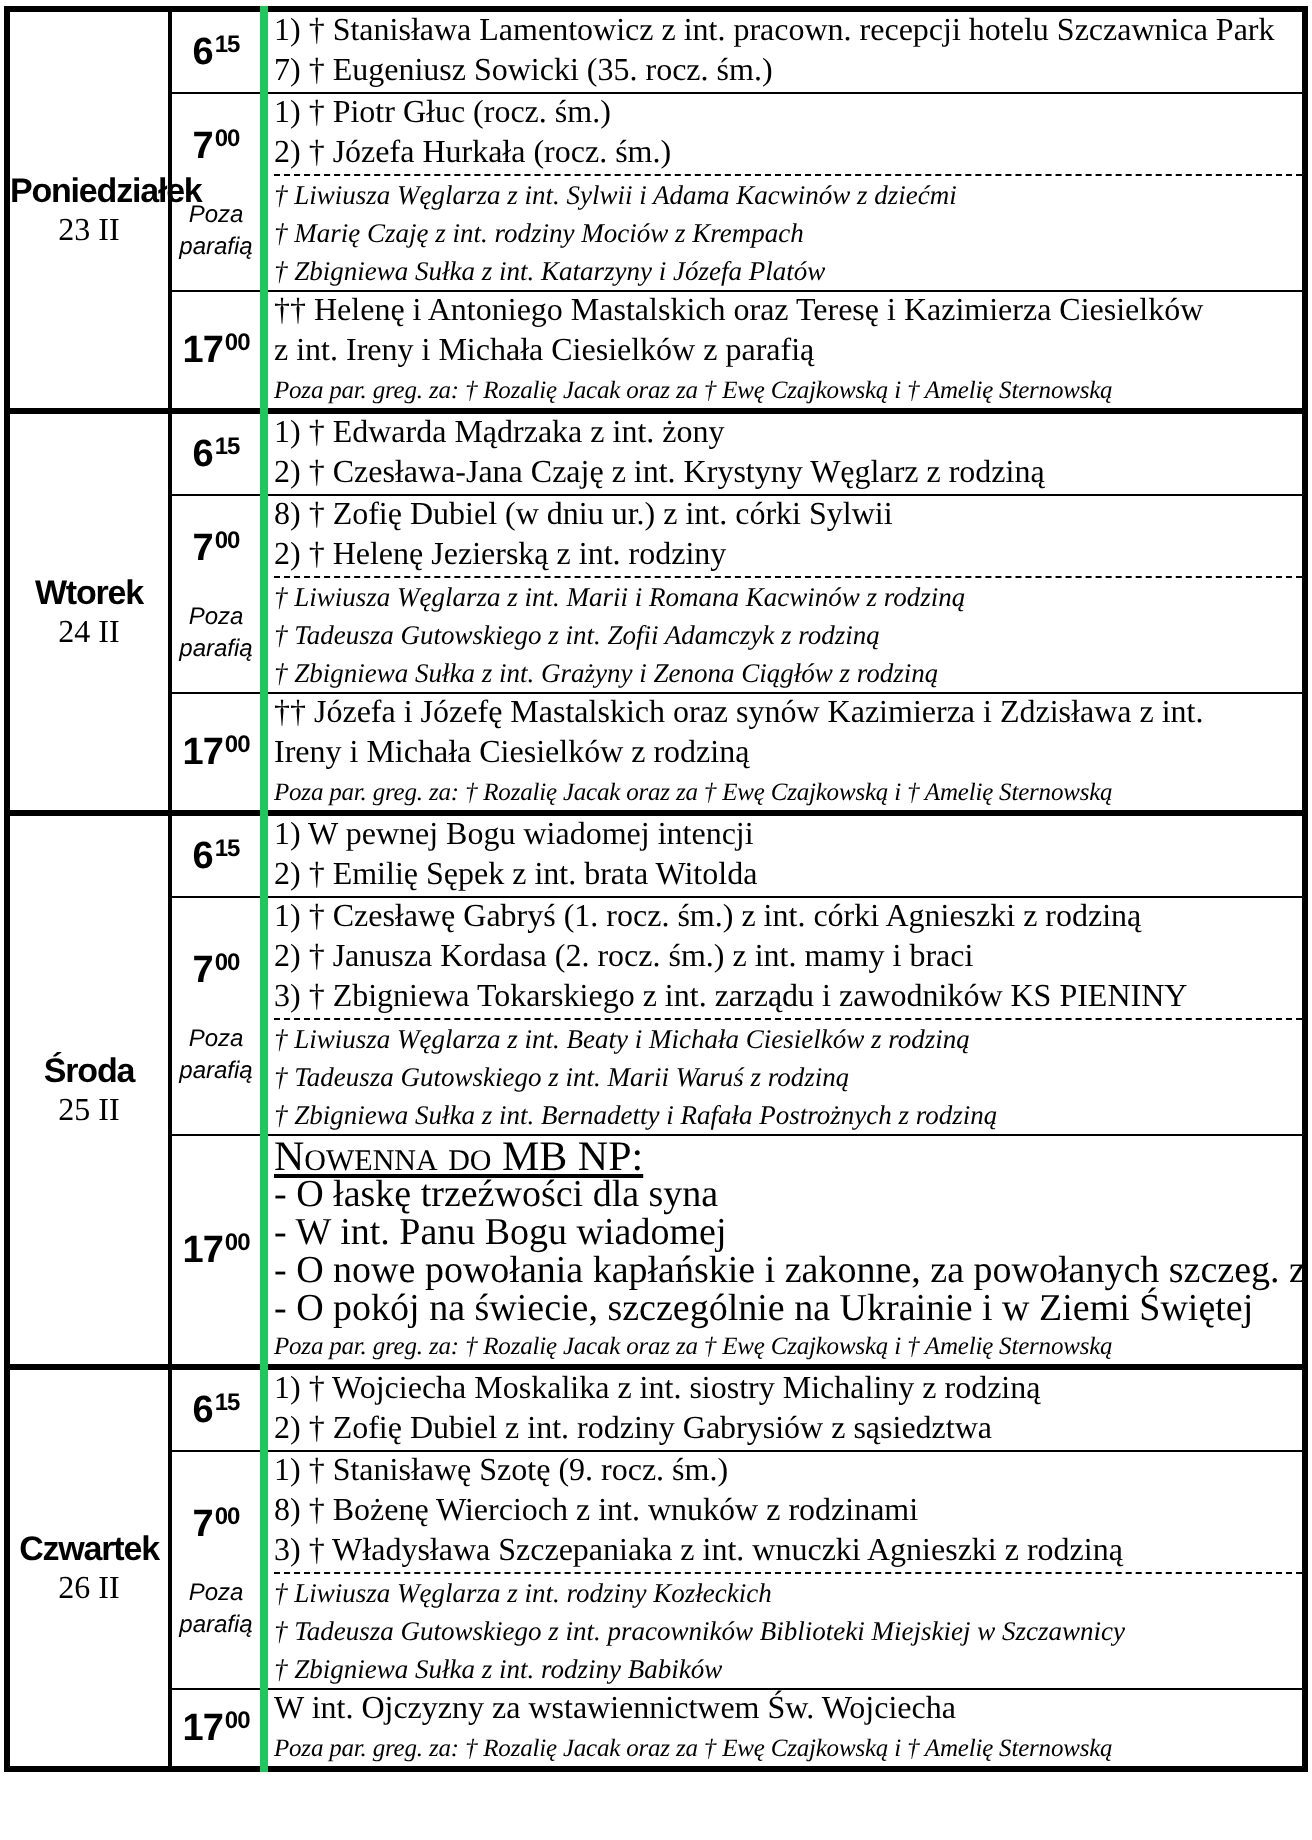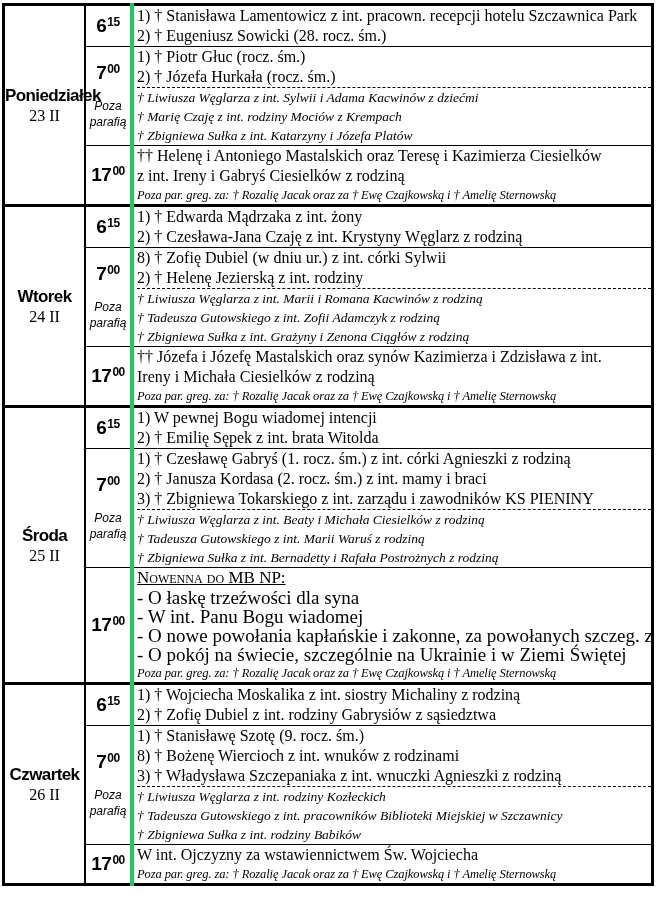--- a/index.html
+++ b/index.html
@@ -14,39 +14,39 @@
   tr.dayend td.time, tr.dayend td.body { border-bottom: 3px solid #000; }
   .dayname { font-family: "Liberation Sans", sans-serif; font-weight: bold; font-size: 17px; letter-spacing: -0.6px; display: block; line-height: 20px; }
   .daydate { font-size: 16px; display: block; line-height: 19px; }
   .hour { font-family: "Liberation Sans", sans-serif; font-weight: bold; font-size: 19px; display: block; letter-spacing: -0.5px; }
   .hour sup { font-size: 12px; font-weight: bold; vertical-align: 6px; margin-left: 1px; }
   .poza { font-family: "Liberation Sans", sans-serif; font-style: italic; font-size: 12px; line-height: 16px; display: block; }
   .line { font-size: 16px; line-height: 20px; white-space: nowrap; }
   .line.last-under { border-bottom: 1px dashed #000; }
   .iline { font-style: italic; font-size: 13.5px; line-height: 19px; white-space: nowrap; }
   .small { font-style: italic; font-size: 12.5px; line-height: 18px; white-space: nowrap; letter-spacing: -0.1px; }
-  .nov { font-size: 17px; line-height: 20px; text-decoration: underline; font-variant: small-caps; }
+  .nov { font-size: 21px; line-height: 20px; text-decoration: underline; font-variant: small-caps; }
   .dash { font-size: 19px; line-height: 19px; white-space: nowrap; }
 </style>
 </head>
 <body>
 
 <table class="sched">
   <tbody id="tb">
       <tr>
         <td class="day" rowspan="3">
           <span class="dayname">Poniedziałek</span>
           <span class="daydate">23 II</span>
         </td>
         <td class="time">
           <span class="hour"><span>6</span><sup>15</sup></span>
         </td>
         <td class="body">
           <div class="line">1) † Stanisława Lamentowicz z int. pracown. recepcji hotelu Szczawnica Park</div>
-          <div class="line">2) † Eugeniusz Sowicki (28. rocz. śm.)</div>
+          <div class="line">7) † Eugeniusz Sowicki (35. rocz. śm.)</div>
         </td>
       </tr>
       <tr>
         <td class="time">
           <span class="hour"><span>7</span><sup>00</sup></span>
           <div style="margin-top:14px">
             <span class="poza">Poza</span>
             <span class="poza">parafią</span>
           </div>
         </td>
@@ -59,21 +59,21 @@
             <div class="iline">† Zbigniewa Sułka z int. Katarzyny i Józefa Platów</div>
           </div>
         </td>
       </tr>
       <tr class="dayend">
         <td class="time">
           <span class="hour"><span>17</span><sup>00</sup></span>
         </td>
         <td class="body">
           <div class="line">†† Helenę i Antoniego Mastalskich oraz Teresę i Kazimierza Ciesielków</div>
-          <div class="line">z int. Ireny i Gabryś Ciesielków z rodziną</div>
+          <div class="line">z int. Ireny i Michała Ciesielków z parafią</div>
           <div class="small">Poza par. greg. za: † Rozalię Jacak oraz za † Ewę Czajkowską i † Amelię Sternowską</div>
         </td>
       </tr>
       <tr>
         <td class="day" rowspan="3">
           <span class="dayname">Wtorek</span>
           <span class="daydate">24 II</span>
         </td>
         <td class="time">
           <span class="hour"><span>6</span><sup>15</sup></span>

